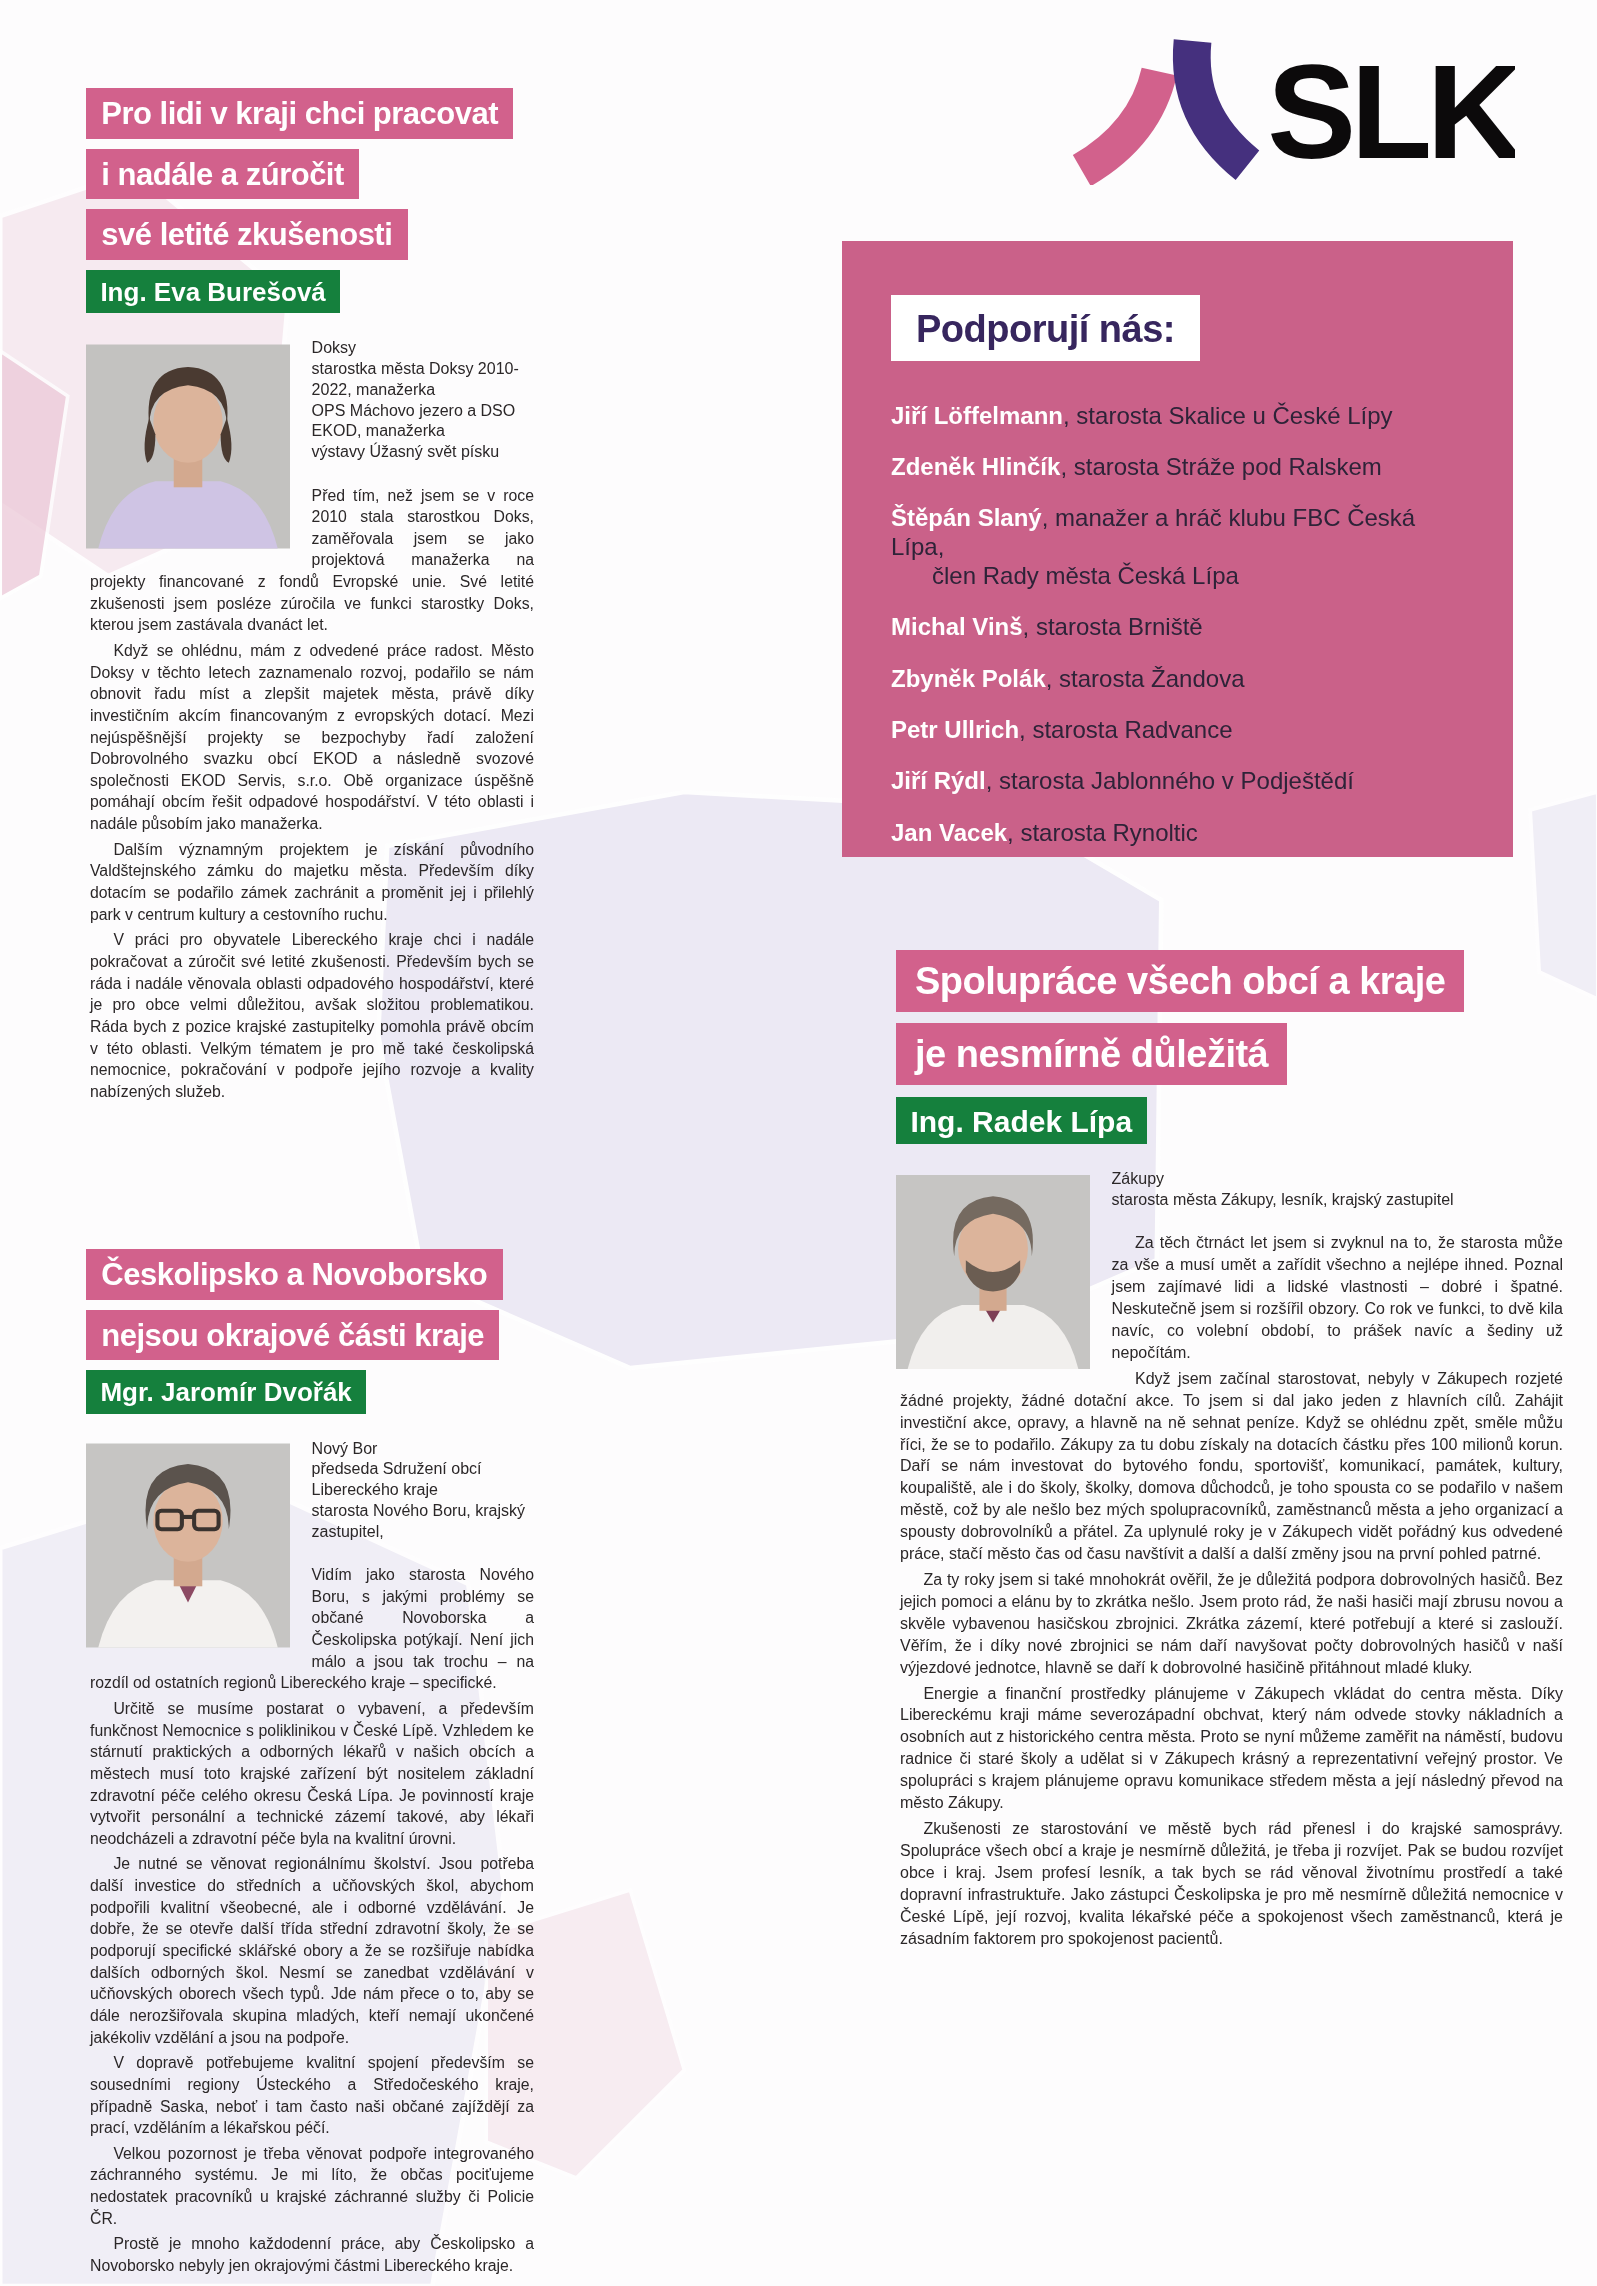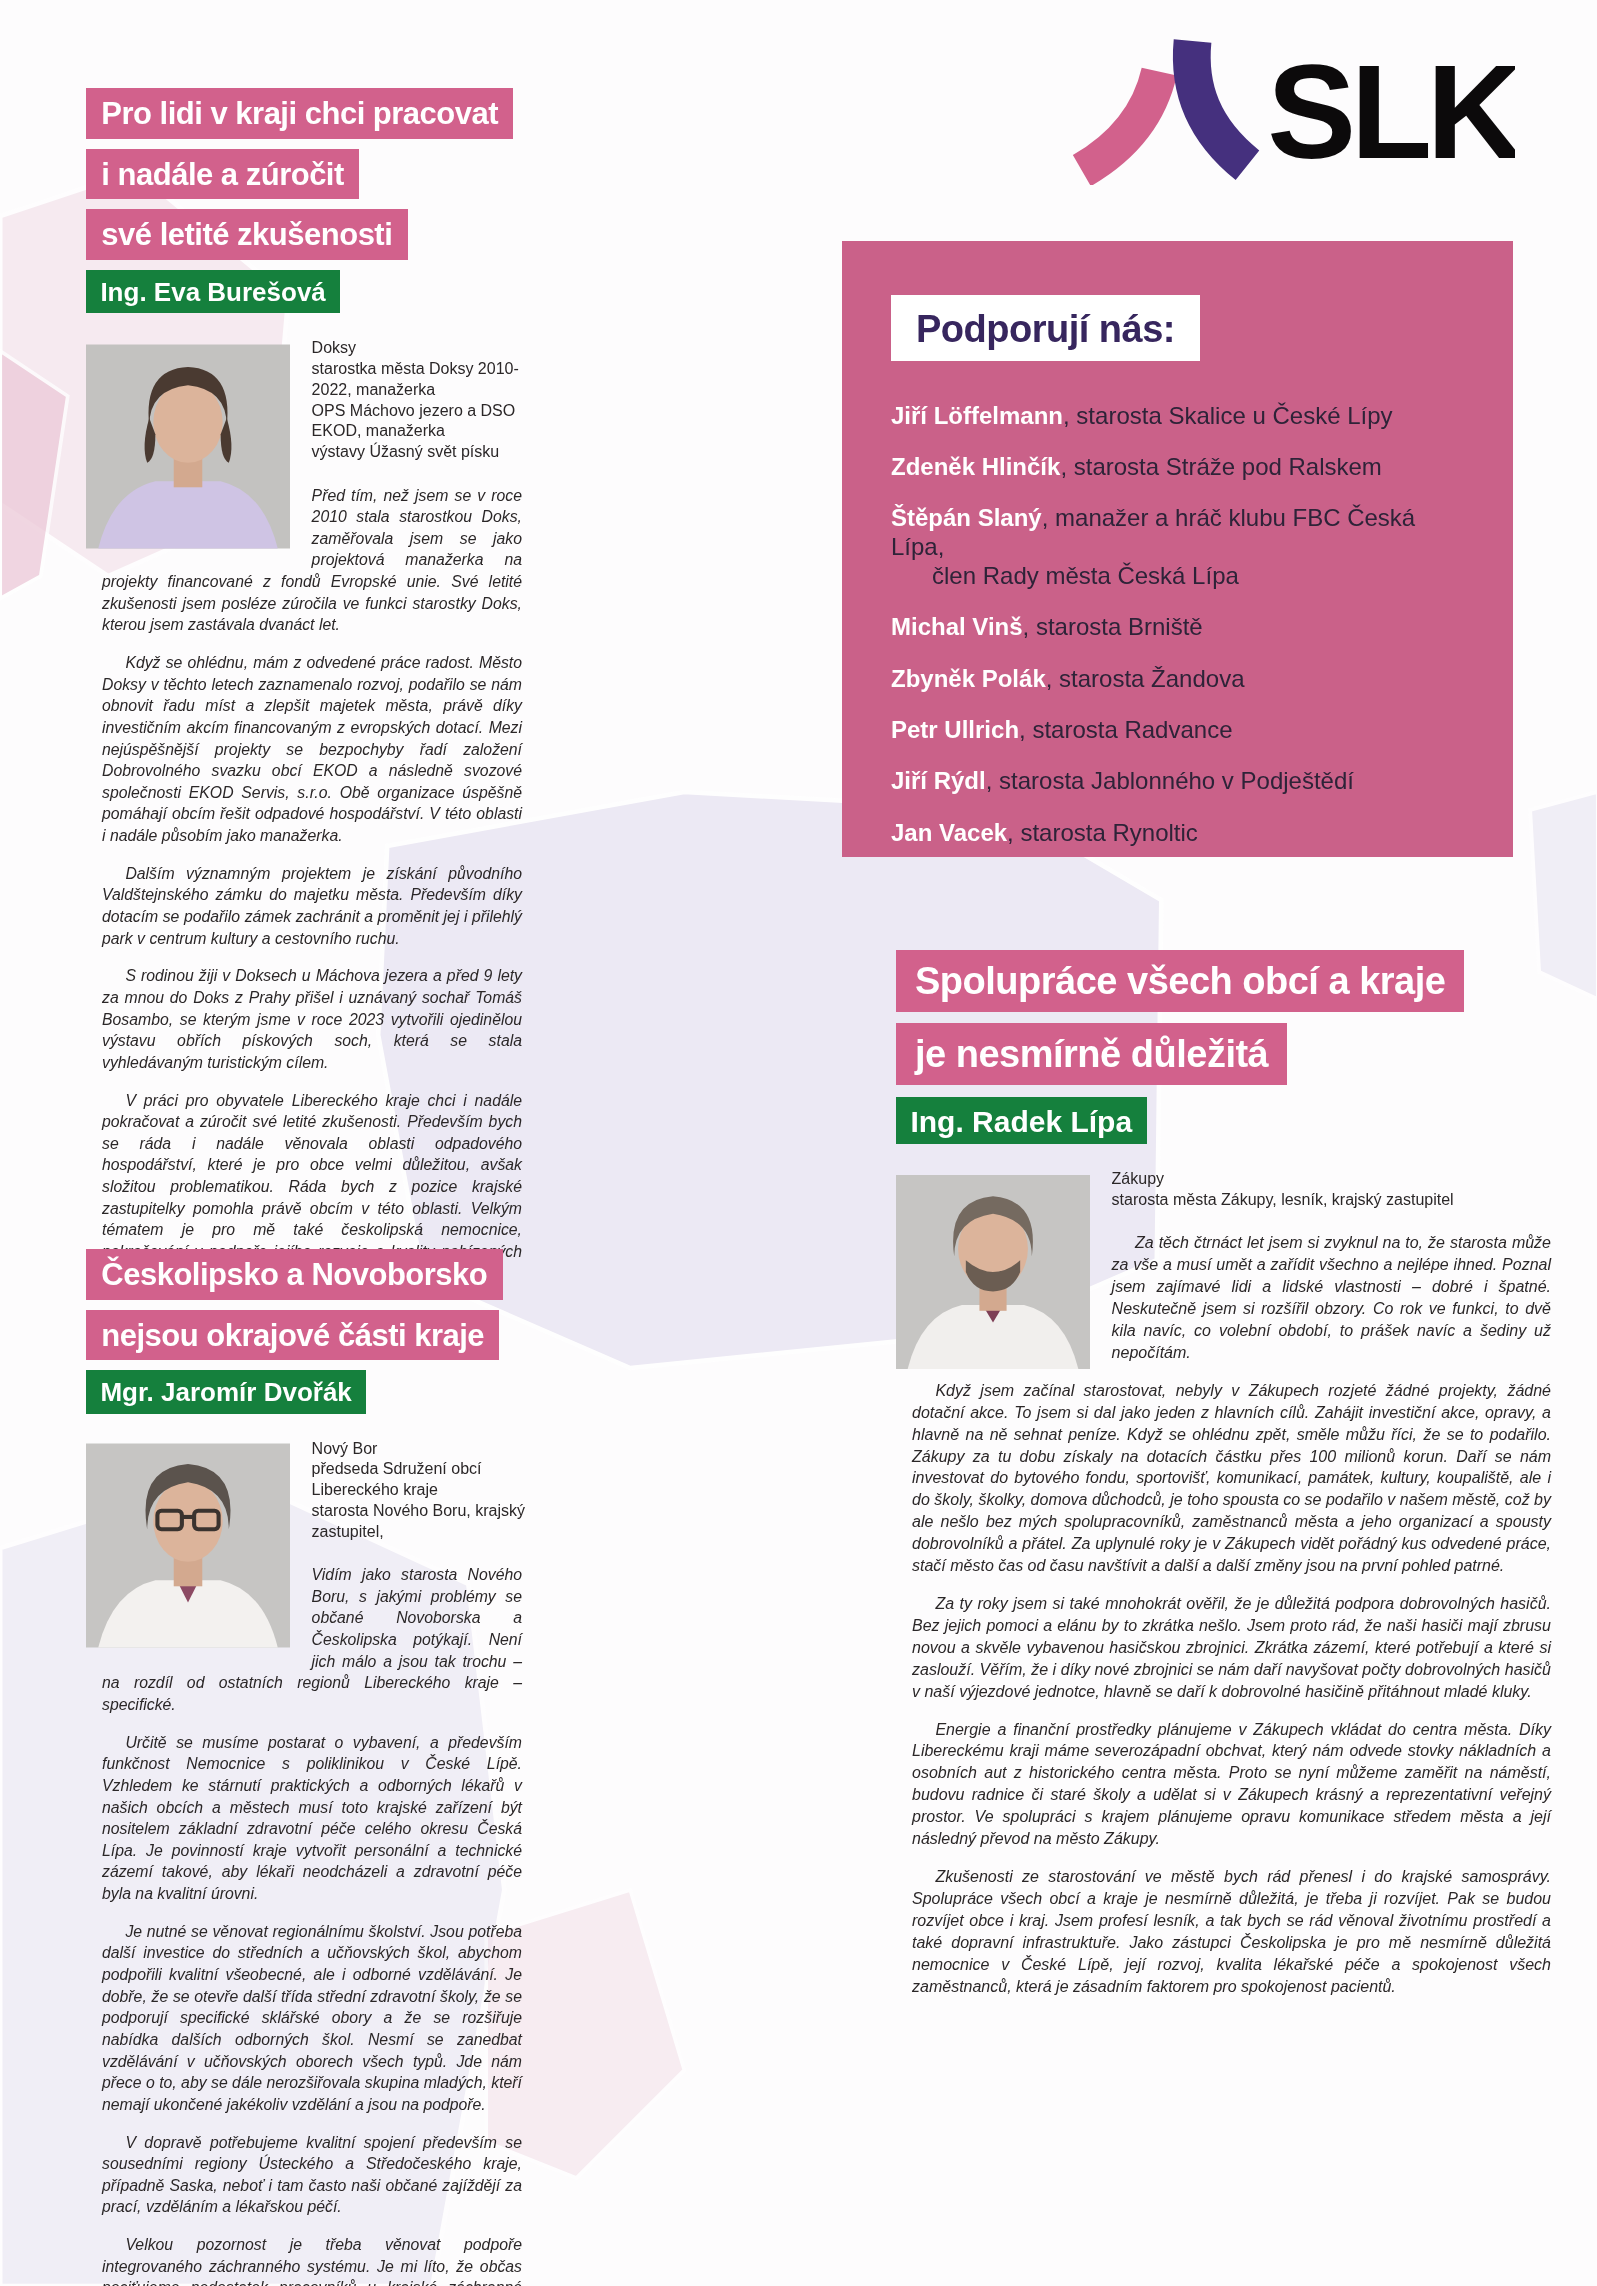--- a/index.html
+++ b/index.html
@@ -15,21 +15,21 @@
   .name-tag{display:table;background:#15803d;color:#ffffff;font-weight:700;
             font-size:26px;line-height:1.05;padding:9px 14.4px 7.2px;margin:1.8px 0 25px;}
   .sec-right .name-tag{font-size:30px;}
 
   
   .portrait{float:left;margin:3.6px 21.6px 5.4px 0;display:block;}
   .bio{font-size:16px;line-height:1.3;color:#2b2728;margin-bottom:21.6px;text-align:left;}
   .bio div{margin:0;}
   .article{font-size:15.8px;line-height:1.37;text-align:justify;color:#2b2728;}
   .sec-right .article{font-size:16px;}
-  .article p{margin:16px;text-indent:23.4px;font-style:italic;}
+  .article p{margin:4px;text-indent:23.4px;}
   .article p.p-first{text-indent:0;}
 
   
   #supporters{background:#ca6189;}
   .sup-label{display:table;background:#ffffff;color:#37265e;font-weight:800;
              font-size:38px;line-height:1;padding:15.3px 25px 12.6px;margin:54px 12px 0 49px;letter-spacing:-0.5px;}
   .sup-list{margin:41px 41px 0 49px;font-size:24px;line-height:1.2;color:#2e2338;}
   .sup-item{margin-bottom:22.5px;}
   .sup-name{font-weight:800;color:#ffffff;}
   .sup-role{font-weight:400;color:#2e2338;}
@@ -89,21 +89,20 @@
       </svg>
       <div class="bio">
         <div>Doksy</div>
         <div>starostka města Doksy 2010-2022, manažerka</div>
         <div>OPS Máchovo jezero a DSO EKOD, manažerka</div>
         <div>výstavy Úžasný svět písku</div>
       </div>
       <p class="p-first">Před tím, než jsem se v roce 2010 stala starostkou Doks, zaměřovala jsem se jako projektová manažerka na projekty financované z fondů Evropské unie. Své letité zkušenosti jsem posléze zúročila ve funkci starostky Doks, kterou jsem zastávala dvanáct let.</p>
       <p>Když se ohlédnu, mám z odvedené práce radost. Město Doksy v těchto letech zaznamenalo rozvoj, podařilo se nám obnovit řadu míst a zlepšit majetek města, právě díky investičním akcím financovaným z evropských dotací. Mezi nejúspěšnější projekty se bezpochyby řadí založení Dobrovolného svazku obcí EKOD a následně svozové společnosti EKOD Servis, s.r.o. Obě organizace úspěšně pomáhají obcím řešit odpadové hospodářství. V této oblasti i nadále působím jako manažerka.</p>
       <p>Dalším významným projektem je získání původního Valdštejnského zámku do majetku města. Především díky dotacím se podařilo zámek zachránit a proměnit jej i přilehlý park v centrum kultury a cestovního ruchu.</p>
-      <p>S rodinou žiji v Doksech u Máchova jezera a před 9 lety za mnou do Doks z Prahy přišel i uznávaný sochař Tomáš Bosambo, se kterým jsme v roce 2023 vytvořili ojedinělou výstavu obřích pískových soch, která se stala vyhledávaným turistickým cílem.</p>
       <p>V práci pro obyvatele Libereckého kraje chci i nadále pokračovat a zúročit své letité zkušenosti. Především bych se ráda i nadále věnovala oblasti odpadového hospodářství, které je pro obce velmi důležitou, avšak složitou problematikou. Ráda bych z pozice krajské zastupitelky pomohla právě obcím v této oblasti. Velkým tématem je pro mě také českolipská nemocnice, pokračování v podpoře jejího rozvoje a kvality nabízených služeb.</p>
     </div>
   </section>
 
   <section class="sec" style="left:86px;top:1249px;width:452px;">
     <div class="hl-line">Českolipsko a Novoborsko</div>
     <div class="hl-line">nejsou okrajové části kraje</div>
     <div class="name-tag">Mgr. Jaromír Dvořák</div>
     <div class="article">
       <svg class="portrait" width="204" height="207" viewBox="0 0 100 100">

